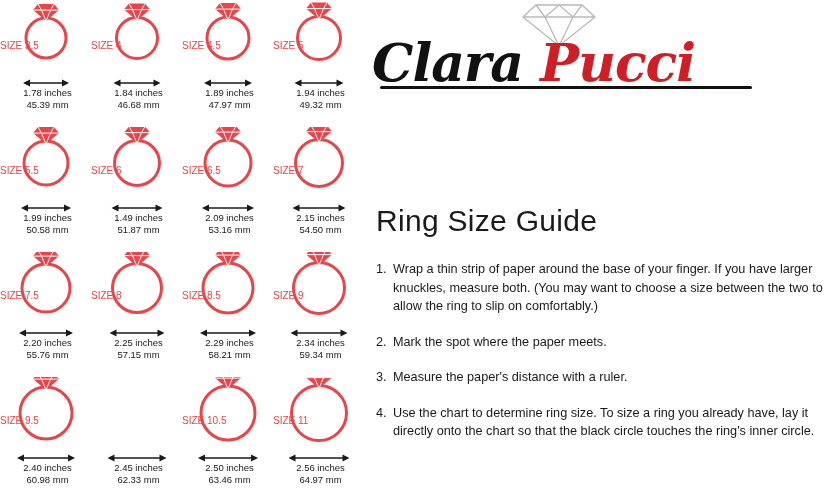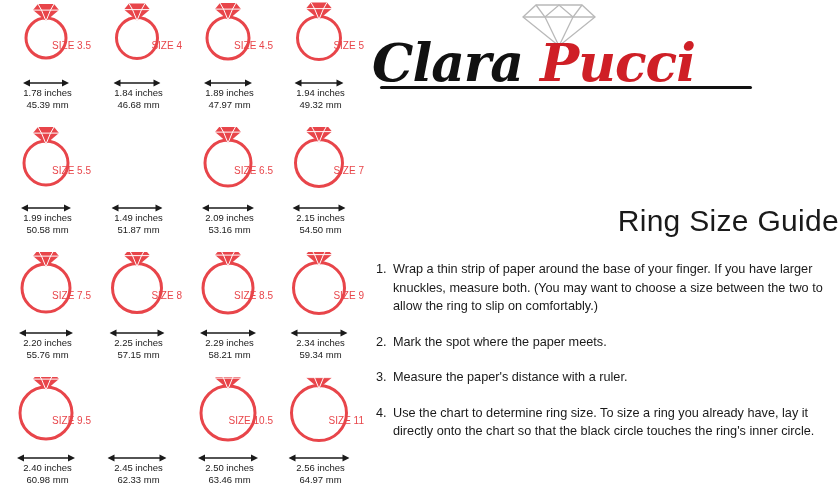--- a/index.html
+++ b/index.html
@@ -45,21 +45,21 @@
     position: absolute;
     left: 50%;
     top: 2px;
     transform: translateX(-50%);
   }
   .size-label {
     position: absolute;
     left: 0;
     right: 0;
     top: 40px;
-    text-align: right;
+    text-align: left;
     font-size: 10px;
     color: #e8454a;
     font-family: "Liberation Sans", sans-serif;
     letter-spacing: 0px;
   }
   .arrow {
     position: absolute;
     left: 50%;
     transform: translateX(-50%);
     top: 74px;
@@ -115,21 +115,20 @@
     background: #111111;
     border-radius: 2px;
   }
 
   .guide-title {
     margin: 96px 0 0 8px;
     font-size: 30px;
     font-weight: normal;
     color: #1a1a1a;
     letter-spacing: 0.3px;
-    text-align: right;
   }
   .steps {
     margin: 22px 0 0 8px;
     width: 452px;
   }
   .step {
     font-size: 12.7px;
     line-height: 18.5px;
     color: #1a1a1a;
     margin-bottom: 17px;
@@ -278,20 +277,36 @@
             <line x1="5" y1="5" x2="45" y2="5" stroke="#1a1a1a" stroke-width="1.6"></line>
             <polygon points="0,5 7,1.5 7,8.5" fill="#1a1a1a"></polygon>
             <polygon points="50,5 43,1.5 43,8.5" fill="#1a1a1a"></polygon>
           </svg></div>
         <div class="meas">
           <div>1.99 inches</div>
           <div>50.58 mm</div>
         </div>
       </div>
       <div class="cell">
+        <div class="ring-wrap">
+          <svg class="ring-svg" width="91" height="76" viewBox="0 0 91 76">
+            <circle cx="45.5" cy="36" r="22.5" fill="none" stroke="#e8454a" stroke-width="3"></circle>
+            <g fill="#e8454a">
+              <polygon points="32.5,5.62 37.5,-0.5 53.5,-0.5 58.5,5.62 45.5,16.5"></polygon>
+            </g>
+            <g stroke="#ffffff" stroke-width="1">
+              <line x1="32.5" y1="5.62" x2="58.5" y2="5.62"></line>
+              <line x1="37.5" y1="-0.5" x2="41" y2="5.62"></line>
+              <line x1="53.5" y1="-0.5" x2="50" y2="5.62"></line>
+              <line x1="41" y1="5.62" x2="45.5" y2="16.5"></line>
+              <line x1="50" y1="5.62" x2="45.5" y2="16.5"></line>
+            </g>
+          </svg>
+          <div class="size-label">SIZE 6</div>
+        </div>
         <div class="arrow"><svg width="51" height="10" viewBox="0 0 51 10">
             <line x1="5" y1="5" x2="46" y2="5" stroke="#1a1a1a" stroke-width="1.6"></line>
             <polygon points="0,5 7,1.5 7,8.5" fill="#1a1a1a"></polygon>
             <polygon points="51,5 44,1.5 44,8.5" fill="#1a1a1a"></polygon>
           </svg></div>
         <div class="meas">
           <div>1.49 inches</div>
           <div>51.87 mm</div>
         </div>
       </div>

